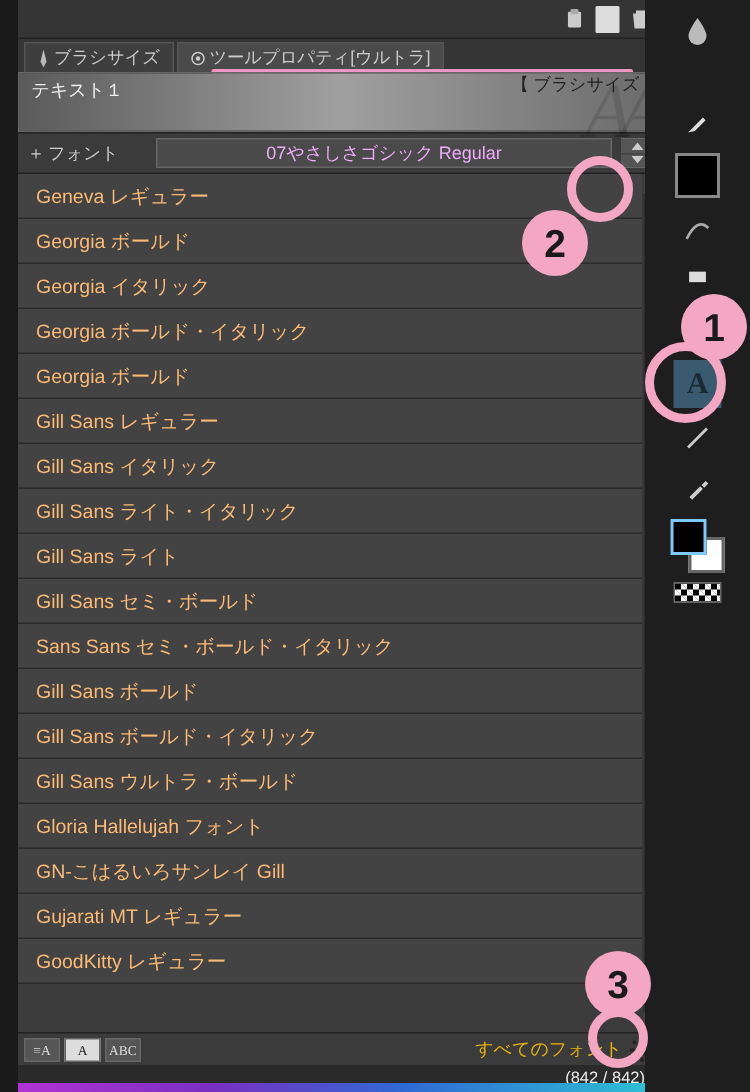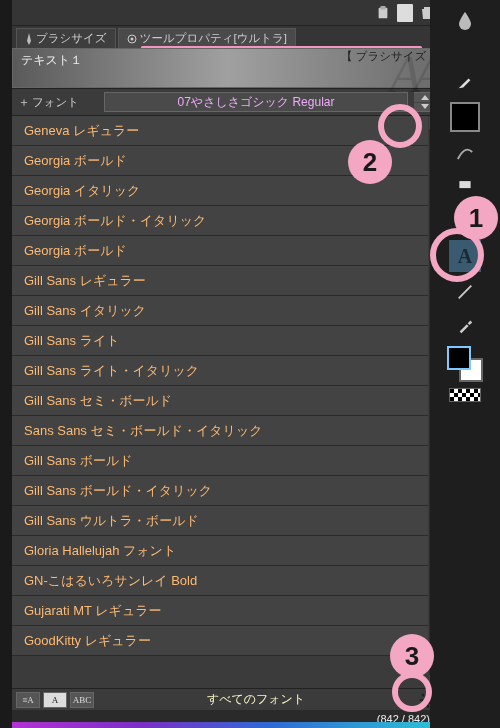--- a/index.html
+++ b/index.html
@@ -160,22 +160,22 @@
   }
   .modebtn {
     width:24px; height:16px;
     background:#555; border:1px solid #666;
     display:flex; align-items:center; justify-content:center;
     font-size:9px; color:#ddd;
     font-family:Georgia,serif;
   }
   .modebtn.inv { background:#ddd; color:#222; }
   .bottombar .lbl {
-    flex:1; text-align:center;
-    font-size:12px; color:#fef9c3;font-family:Liberation Serif, serif;
+    flex:1; text-align:right;
+    font-size:12px; color:#eab308;font-family:Liberation Serif, serif;
   }
   .gearbtn {
     width:20px; height:18px;
     display:flex; align-items:center; justify-content:center;
   }
   .statusbar {
     height:18px;
     background:#2a2a2a;
     display:flex; align-items:center; justify-content:flex-end;
     padding:0 12px;
@@ -320,29 +320,29 @@
 
   <div class="listwrap">
     <div class="list" id="fontlist">
         <div class="list-item">Geneva レギュラー</div>
         <div class="list-item">Georgia ボールド</div>
         <div class="list-item">Georgia イタリック</div>
         <div class="list-item">Georgia ボールド・イタリック</div>
         <div class="list-item">Georgia ボールド</div>
         <div class="list-item">Gill Sans レギュラー</div>
         <div class="list-item">Gill Sans イタリック</div>
+        <div class="list-item">Gill Sans ライト・イタリック</div>
         <div class="list-item">Gill Sans ライト</div>
-        <div class="list-item">Gill Sans ライト・イタリック</div>
         <div class="list-item">Gill Sans セミ・ボールド</div>
         <div class="list-item">Sans Sans セミ・ボールド・イタリック</div>
         <div class="list-item">Gill Sans ボールド</div>
         <div class="list-item">Gill Sans ボールド・イタリック</div>
         <div class="list-item">Gill Sans ウルトラ・ボールド</div>
         <div class="list-item">Gloria Hallelujah フォント</div>
-        <div class="list-item">GN-こはるいろサンレイ Bold</div>
+        <div class="list-item">GN-こはるいろサンレイ Gill</div>
         <div class="list-item">Gujarati MT レギュラー</div>
         <div class="list-item">GoodKitty レギュラー</div>
       </div>
     <div class="scrollbar">
       <div class="sb-btn">
         <svg width="8" height="5" viewBox="0 0 8 5">
             <path d="M0 5 L4 0 L8 5 Z" fill="#aaa"></path>
           </svg>
       </div>
       <div class="sb-track">

